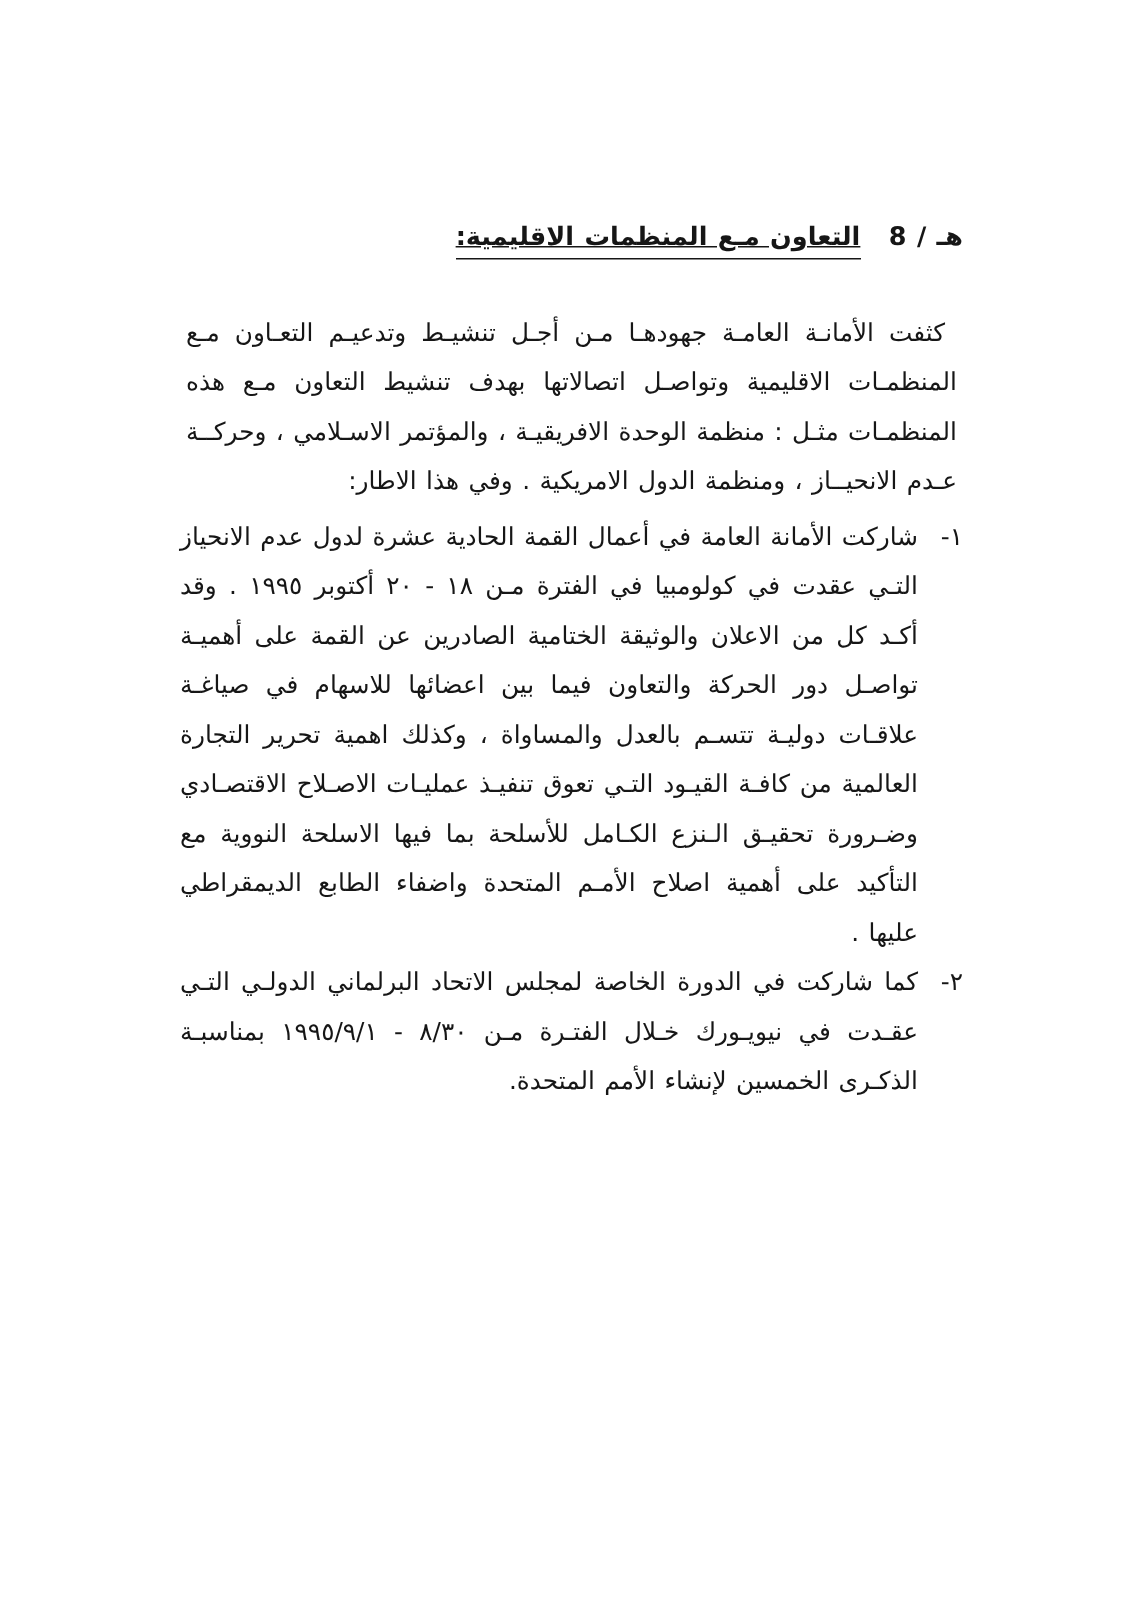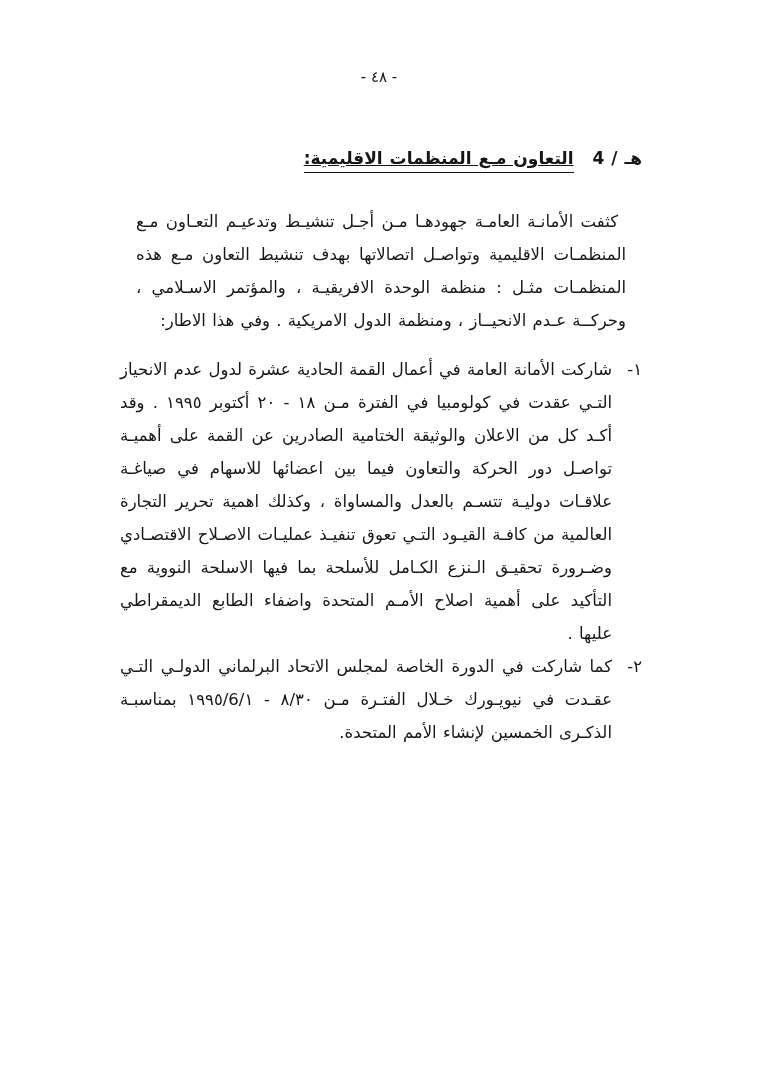--- a/index.html
+++ b/index.html
@@ -46,21 +46,21 @@
   }
   .heading-marker {
     margin-left: 12px;
   }
   .heading-title {
     border-bottom: 1.6px solid #161616;
     padding-bottom: 4px;
     text-decoration: underline;
   }
   .intro {
-    margin: 16px;
+    margin: 4px;
     text-indent: 8px;
   }
   .list-item {
     position: relative;
     padding-right: 30px;
     margin: 0;
   }
   .item-marker {
     position: absolute;
     right: 0;
@@ -68,36 +68,35 @@
   }
   .item-text {
     display: block;
   }
 </style>
 </head>
 <body>
 
 <div class="page">
 
-  <div class="page-number">- ٤٨ -</div>
 
   <div class="content" dir="rtl">
 
     <div class="heading">
-      <span class="heading-marker">هـ / 4</span>
+      <span class="heading-marker">هـ / 8</span>
       <span class="heading-title">التعاون مـع المنظمات الاقليمية:</span>
     </div>
 
     <p class="intro">كثفت الأمانـة العامـة جهودهـا مـن أجـل تنشيـط وتدعيـم التعـاون مـع المنظمـات الاقليمية وتواصـل اتصالاتها بهدف تنشيط التعاون مـع هذه المنظمـات مثـل : منظمة الوحدة الافريقيـة ، والمؤتمر الاسـلامي ، وحركــة عـدم الانحيــاز ، ومنظمة الدول الامريكية . وفي هذا الاطار:</p>
 
     <div class="list-item">
       <span class="item-marker">١-</span>
       <span class="item-text">شاركت الأمانة العامة في أعمال القمة الحادية عشرة لدول عدم الانحياز التـي عقدت في كولومبيا في الفترة مـن ١٨ - ٢٠ أكتوبر ١٩٩٥ . وقد أكـد كل من الاعلان والوثيقة الختامية الصادرين عن القمة على أهميـة تواصـل دور الحركة والتعاون فيما بين اعضائها للاسهام في صياغـة علاقـات دوليـة تتسـم بالعدل والمساواة ، وكذلك اهمية تحرير التجارة العالمية من كافـة القيـود التـي تعوق تنفيـذ عمليـات الاصـلاح الاقتصـادي وضـرورة تحقيـق الـنزع الكـامل للأسلحة بما فيها الاسلحة النووية مع التأكيد على أهمية اصلاح الأمـم المتحدة واضفاء الطابع الديمقراطي عليها .</span>
     </div>
 
     <div class="list-item">
       <span class="item-marker">٢-</span>
-      <span class="item-text">كما شاركت في الدورة الخاصة لمجلس الاتحاد البرلماني الدولـي التـي عقـدت في نيويـورك خـلال الفتـرة مـن ٨/٣٠ - ١٩٩٥/6/١ بمناسبـة الذكـرى الخمسين لإنشاء الأمم المتحدة.</span>
+      <span class="item-text">كما شاركت في الدورة الخاصة لمجلس الاتحاد البرلماني الدولـي التـي عقـدت في نيويـورك خـلال الفتـرة مـن ٨/٣٠ - ١٩٩٥/٩/١ بمناسبـة الذكـرى الخمسين لإنشاء الأمم المتحدة.</span>
     </div>
 
   </div>
 
 </div>
 
 </body></html>

